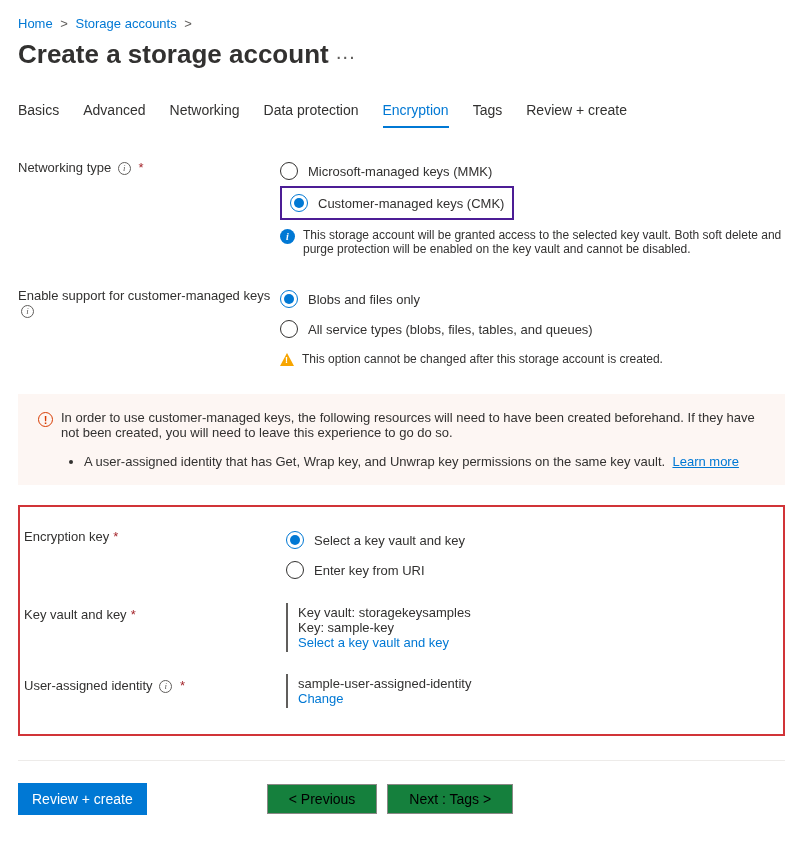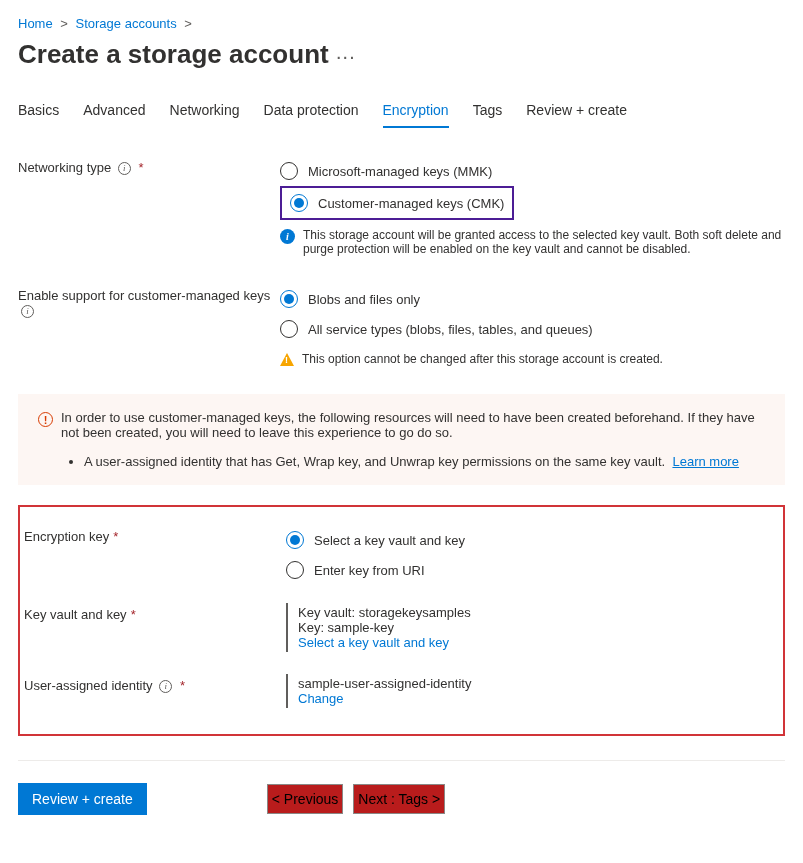--- a/index.html
+++ b/index.html
@@ -31,21 +31,21 @@
     .banner-header { display: flex; gap: 8px; align-items: flex-start; margin-bottom: 14px; }
     .banner .warn-icon-outline { width: 15px; height: 15px; border: 1.2px solid #d83b01; border-radius: 50%; color: #d83b01; display: flex; align-items: center; justify-content: center; font-size: 11px; flex-shrink: 0; margin-top: 2px; font-weight: bold;}
     .banner ul { margin-left: 36px; list-style: disc; padding-left: 10px;}
     .banner a { color: #0078d4; text-decoration: underline; }
     .big-red-box { border: 2px solid #d13438; padding: 14px 4px 14px 4px; margin-bottom: 24px; }
     .value-lineblock { border-left: 2px solid #605e5c; padding: 2px 0 2px 10px; }
     .link { color: #0078d4; cursor: pointer; }
     .footer-hr { border: none; border-top: 1px solid #edebe9; margin: 10px 0 22px 0; }
     .footer-btns { display: flex; gap: 120px; align-items: center; }
     .btn-primary { background: #0078d4; color: #fff; border: none; padding: 8px 14px; font-size: 14px; cursor: pointer; }
-    .btn-secondary { background: #b91c1c; border: 1px solid #8a8886; padding: 6px 4px; font-size: 14px; cursor: pointer; }
+    .btn-secondary { background: #15803d; border: 1px solid #8a8886; padding: 6px 21px; font-size: 14px; cursor: pointer; }
     .btn-group-right { display: flex; gap: 10px; }
   </style>
 </head>
 <body>
 
 <div class="breadcrumb">
   <a>Home</a>
   <span class="bc-sep">&gt;</span>
   <a>Storage accounts</a>
   <span class="bc-sep">&gt;</span>

